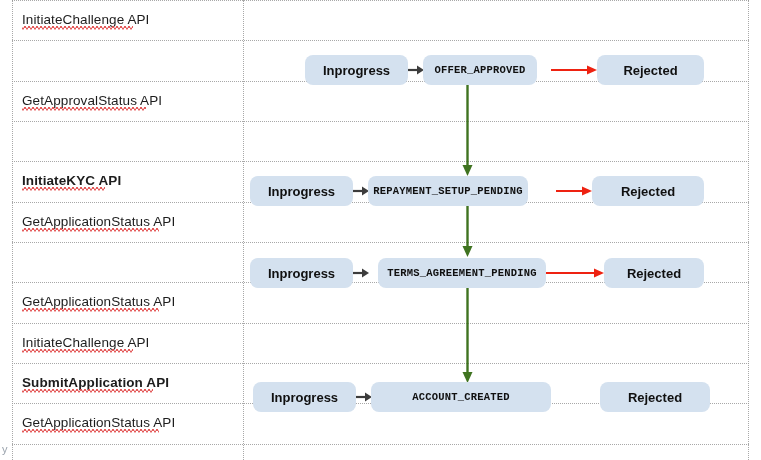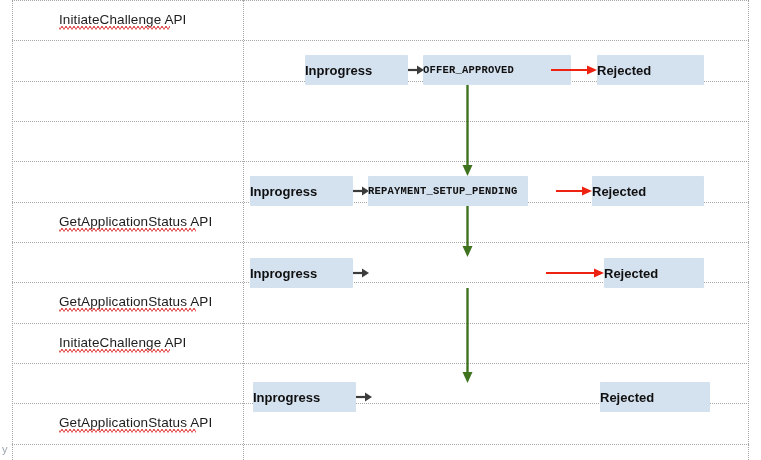--- a/index.html
+++ b/index.html
@@ -41,21 +41,20 @@
   }
 
   
   .api-row {
     position: absolute;
     left: 22px;
     width: 218px;
     height: 40px;
     display: flex;
     align-items: center;
-    margin-left: 37px;
   }
   .api-label {
     font-size: 13.5px;
     color: #1d1d1d;
     letter-spacing: .1px;
     white-space: nowrap;
     position: relative;
     padding-bottom: 1px;
   }
   .api-label.bold { font-weight: bold; }
@@ -73,24 +72,25 @@
       radial-gradient(circle at 3px 0.8px, #e24a4a 1px, transparent 1.2px);
     background-size: 4px 4px;
     background-repeat: repeat-x;
     opacity: .9;
   }
 
   
   .node {
     position: absolute;
     height: 30px;
-    border-radius: 1px;
+    border-radius: 8px;
     background: #d4e1ef;
     display: flex;
     align-items: center;
+    justify-content: center;
     box-sizing: border-box;
   }
   .node .txt {
     font-size: 13px;
     font-weight: bold;
     color: #101010;
     white-space: nowrap;
   }
   .node.state .txt {
     font-family: "Liberation Mono", "DejaVu Sans Mono", monospace;
@@ -139,42 +139,48 @@
 
   <div class="node inprogress" style="left:305px;top:55px;width:103px">
     <span class="txt">Inprogress</span>
   </div>
   <div class="conn" style="left:408px;top:63px">
     <svg width="17" height="14" viewBox="0 0 17 14">
       <line x1="0" y1="7" x2="10" y2="7" stroke="#3c3c3c" stroke-width="2.2"></line>
       <polygon points="9,2.5 16,7 9,11.5" fill="#3c3c3c"></polygon>
     </svg>
   </div>
-  <div class="node state" style="left:423px;top:55px;width:148px">
+  <div class="node state" style="left:423px;top:55px;width:114px">
     <span class="txt">OFFER_APPROVED</span>
   </div>
   <div class="conn" style="left:551px;top:63px">
     <svg width="47" height="14" viewBox="0 0 47 14">
       <line x1="0" y1="7" x2="37" y2="7" stroke="#ee2211" stroke-width="2"></line>
       <polygon points="36,2.5 46,7 36,11.5" fill="#ee2211"></polygon>
     </svg>
   </div>
   <div class="node rejected" style="left:597px;top:55px;width:107px">
     <span class="txt">Rejected</span>
   </div>
 
   <div class="conn" style="left:461px;top:85px">
     <svg width="14" height="92" viewBox="0 0 14 92">
       <line x1="6.5" y1="0" x2="6.5" y2="82" stroke="#3f7320" stroke-width="2.4"></line>
       <polygon points="1.5,80 11.5,80 6.5,91" fill="#3f7320"></polygon>
     </svg>
   </div>
 
-
-
+  <div class="api-row" style="top:81px">
+    <span class="api-label">GetApprovalStatus API</span>
+  </div>
+
+
+  <div class="api-row" style="top:161px">
+    <span class="api-label bold">InitiateKYC API</span>
+  </div>
   <div class="node inprogress" style="left:250px;top:176px;width:103px">
     <span class="txt">Inprogress</span>
   </div>
   <div class="conn" style="left:353px;top:184px">
     <svg width="17" height="14" viewBox="0 0 17 14">
       <line x1="0" y1="7" x2="10" y2="7" stroke="#3c3c3c" stroke-width="2.2"></line>
       <polygon points="9,2.5 16,7 9,11.5" fill="#3c3c3c"></polygon>
     </svg>
   </div>
   <div class="node state" style="left:368px;top:176px;width:160px">
@@ -203,20 +209,23 @@
 
   <div class="node inprogress" style="left:250px;top:258px;width:103px">
     <span class="txt">Inprogress</span>
   </div>
   <div class="conn" style="left:353px;top:266px">
     <svg width="17" height="14" viewBox="0 0 17 14">
       <line x1="0" y1="7" x2="10" y2="7" stroke="#3c3c3c" stroke-width="2.2"></line>
       <polygon points="9,2.5 16,7 9,11.5" fill="#3c3c3c"></polygon>
     </svg>
   </div>
+  <div class="node state" style="left:378px;top:258px;width:168px">
+    <span class="txt">TERMS_AGREEMENT_PENDING</span>
+  </div>
   <div class="conn" style="left:546px;top:266px">
     <svg width="59" height="14" viewBox="0 0 59 14">
       <line x1="0" y1="7" x2="49" y2="7" stroke="#ee2211" stroke-width="2"></line>
       <polygon points="48,2.5 58,7 48,11.5" fill="#ee2211"></polygon>
     </svg>
   </div>
   <div class="node rejected" style="left:604px;top:258px;width:100px">
     <span class="txt">Rejected</span>
   </div>
 
@@ -228,28 +237,34 @@
   </div>
 
   <div class="api-row" style="top:282px">
     <span class="api-label">GetApplicationStatus API</span>
   </div>
 
   <div class="api-row" style="top:323px">
     <span class="api-label">InitiateChallenge API</span>
   </div>
 
+  <div class="api-row" style="top:363px">
+    <span class="api-label bold">SubmitApplication API</span>
+  </div>
   <div class="node inprogress" style="left:253px;top:382px;width:103px">
     <span class="txt">Inprogress</span>
   </div>
   <div class="conn" style="left:356px;top:390px">
     <svg width="17" height="14" viewBox="0 0 17 14">
       <line x1="0" y1="7" x2="10" y2="7" stroke="#3c3c3c" stroke-width="2.2"></line>
       <polygon points="9,2.5 16,7 9,11.5" fill="#3c3c3c"></polygon>
     </svg>
+  </div>
+  <div class="node state" style="left:371px;top:382px;width:180px">
+    <span class="txt">ACCOUNT_CREATED</span>
   </div>
   <div class="node rejected" style="left:600px;top:382px;width:110px">
     <span class="txt">Rejected</span>
   </div>
 
   <div class="api-row" style="top:403px">
     <span class="api-label">GetApplicationStatus API</span>
   </div>
 
   <div class="stray" style="left:2px;top:444px">y</div>

